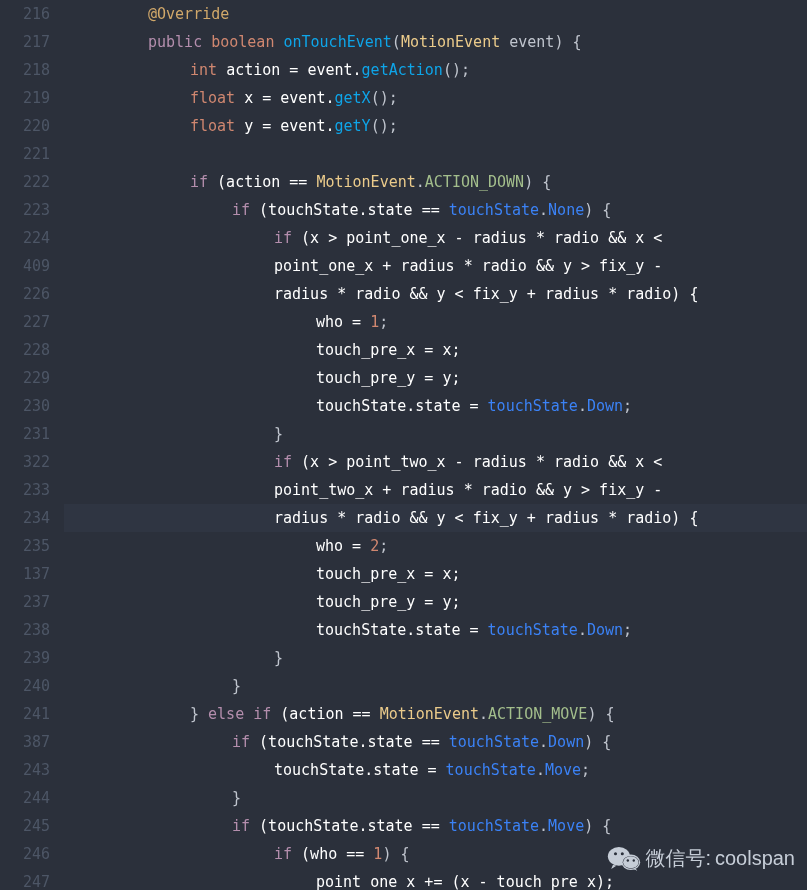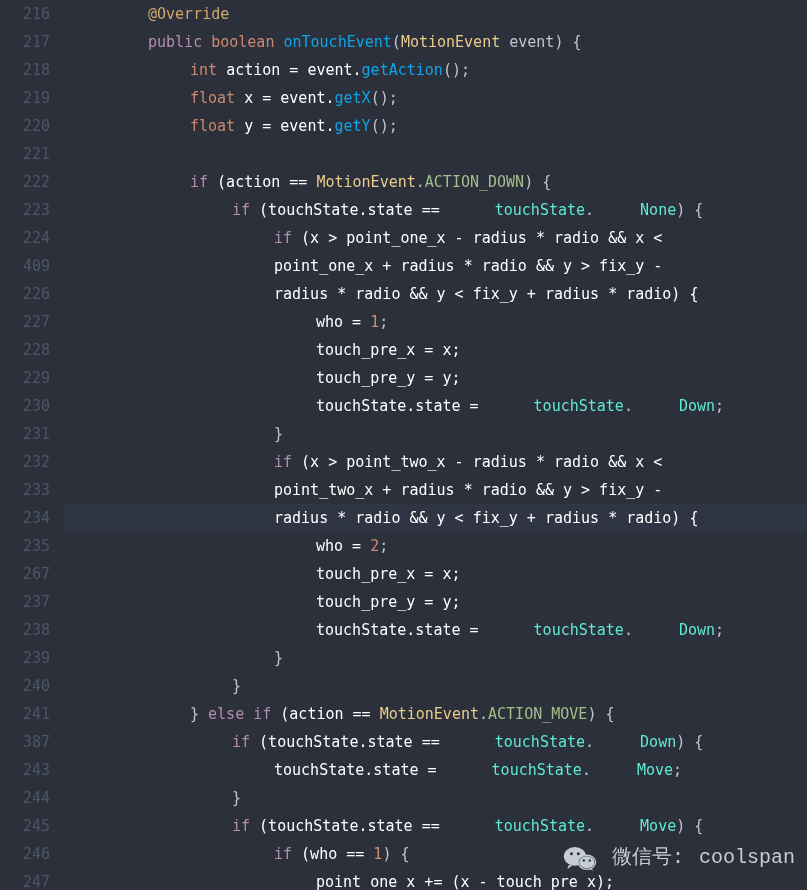--- a/index.html
+++ b/index.html
@@ -34,31 +34,31 @@
 .line.hl { background: #2f3542; width: 100%; }
 .tok-annot   { color: #d1a86a; }
 .tok-keyword { color: #b48ead; }
 .tok-type    { color: #d08770; }
 .tok-method  { color: #0ea5e9; }
 .tok-class   { color: #ebcb8b; }
 .tok-const   { color: #a3be8c; }
 .tok-num     { color: #d08770; }
 .tok-punc    { color: #c0c5ce; }
 .tok-var     { color: #ffffff; }
-.tok-ident   { color: #5eead4; margin-left: 46px; }
+.tok-ident   { color: #3b82f6; }
 .watermark {
   position: absolute;
   right: 12px;
   bottom: 18px;
   color: #cfd6e0;
-  font-family: Liberation Mono, monospace;
+  font-family: Liberation Sans, sans-serif;
   font-size: 20px;
   display: flex;
   align-items: center;
-  gap: 15px;
+  gap: 4px;
   opacity: 0.95;
 }
 .wechat-icon {
   width: 34px; height: 28px;
   position: relative;
   display: inline-block;
 }
 .wechat-icon svg { width: 34px; height: 28px; }
 </style>
 </head>
@@ -75,25 +75,25 @@
       <div class="ln">222</div>
       <div class="ln">223</div>
       <div class="ln">224</div>
       <div class="ln">409</div>
       <div class="ln">226</div>
       <div class="ln">227</div>
       <div class="ln">228</div>
       <div class="ln">229</div>
       <div class="ln">230</div>
       <div class="ln">231</div>
-      <div class="ln">232</div>
+      <div class="ln">322</div>
       <div class="ln">233</div>
       <div class="ln">234</div>
       <div class="ln">235</div>
-      <div class="ln">267</div>
+      <div class="ln">137</div>
       <div class="ln">237</div>
       <div class="ln">238</div>
       <div class="ln">239</div>
       <div class="ln">240</div>
       <div class="ln">241</div>
       <div class="ln">387</div>
       <div class="ln">243</div>
       <div class="ln">244</div>
       <div class="ln">245</div>
       <div class="ln">246</div>

